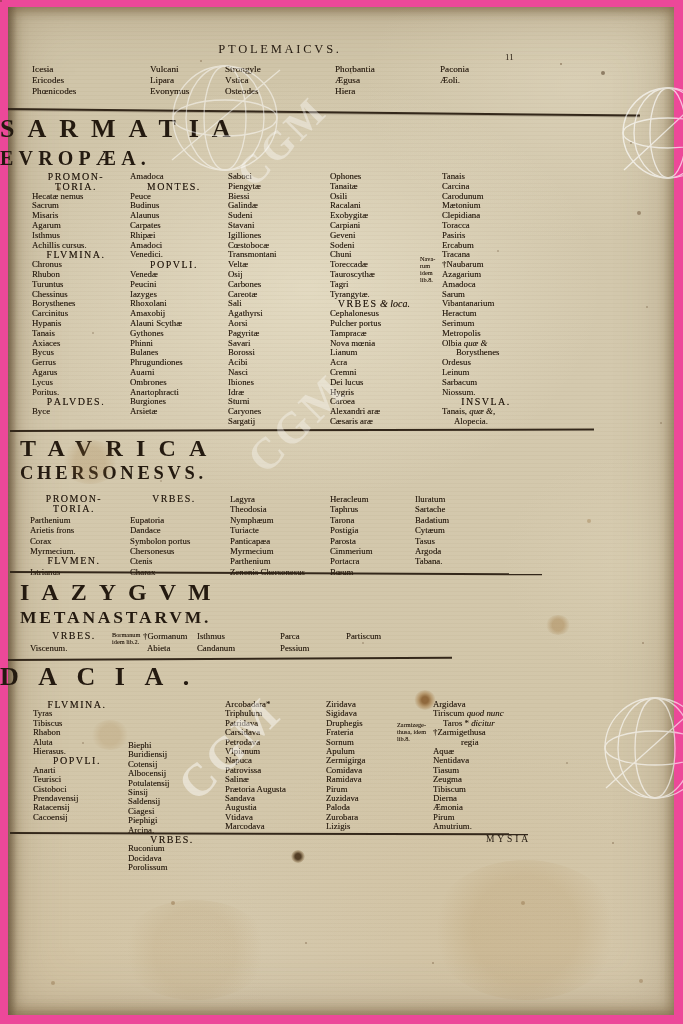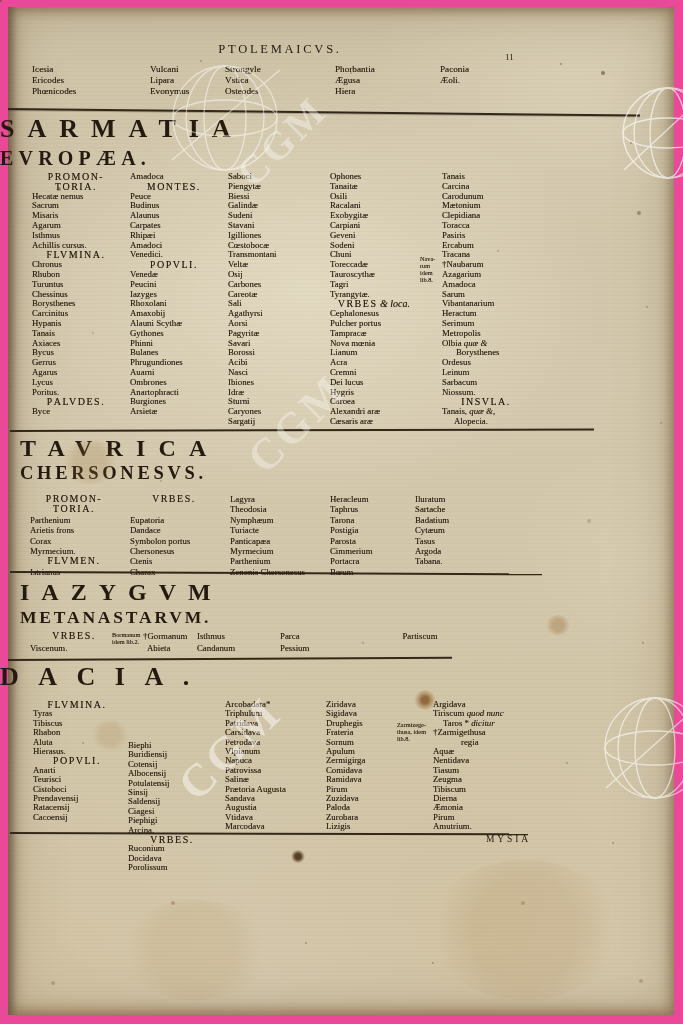--- a/index.html
+++ b/index.html
@@ -341,21 +341,21 @@
           <div class="ln" style="padding-left: 4px;"><span>Abieta</span></div>
         </div>
         <div class="col" style="left: 197px; top: 630px; --lh: 12px; font-size: 8.8px;">
           <div class="ln"><span>Isthmus</span></div>
           <div class="ln"><span>Candanum</span></div>
         </div>
         <div class="col" style="left: 280px; top: 630px; --lh: 12px; font-size: 8.8px;">
           <div class="ln"><span>Parca</span></div>
           <div class="ln"><span>Pessium</span></div>
         </div>
-        <div class="col" style="left: 365px; top: 630px; --lh: 12px; font-size: 8.8px; text-align: center;">
+        <div class="col" style="left: 346px; top: 630px; --lh: 12px; font-size: 8.8px;">
           <div class="ln"><span>Partiscum</span></div>
         </div>
         <div class="mnote" style="left: 112px; top: 632px;">
           <div>Bormanum</div>
           <div>idem lib.2.</div>
         </div>
         <div class="col" style="left: 33px; top: 700px; --lh: 9.4px; font-size: 8.8px;">
           <div class="ln hd"><span>FLVMINA.</span></div>
           <div class="ln"><span>Tyras</span></div>
           <div class="ln"><span>Tibiscus</span></div>

